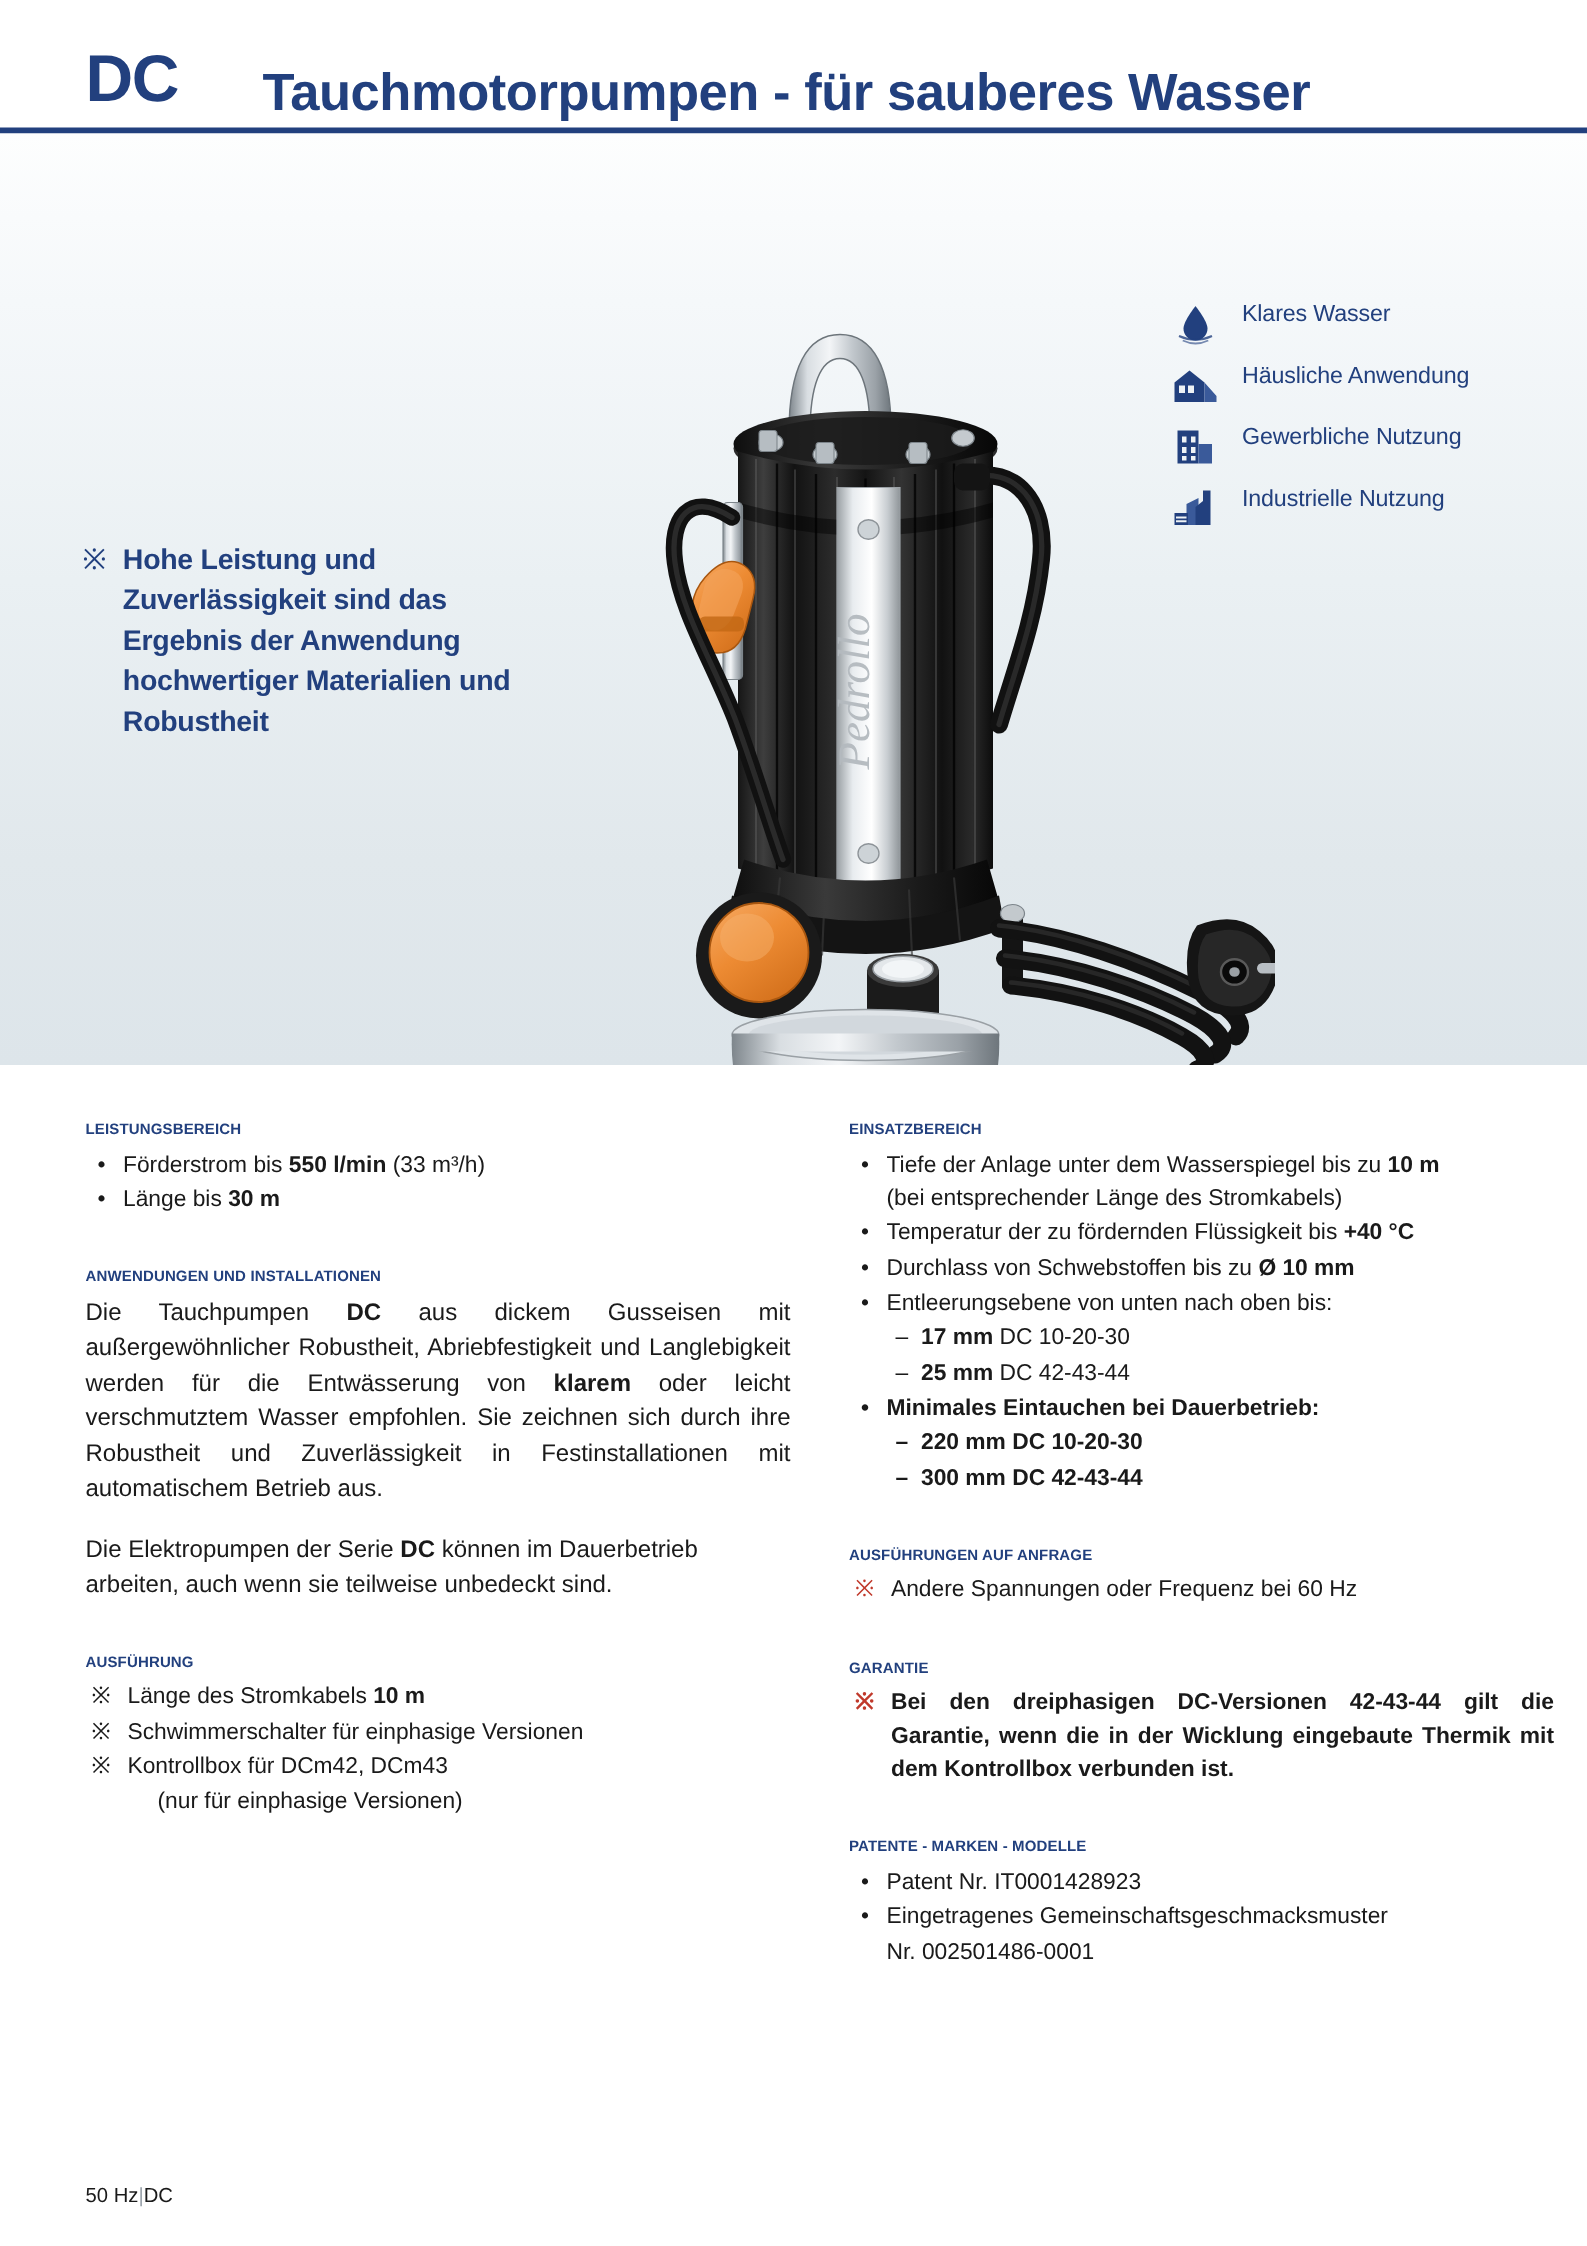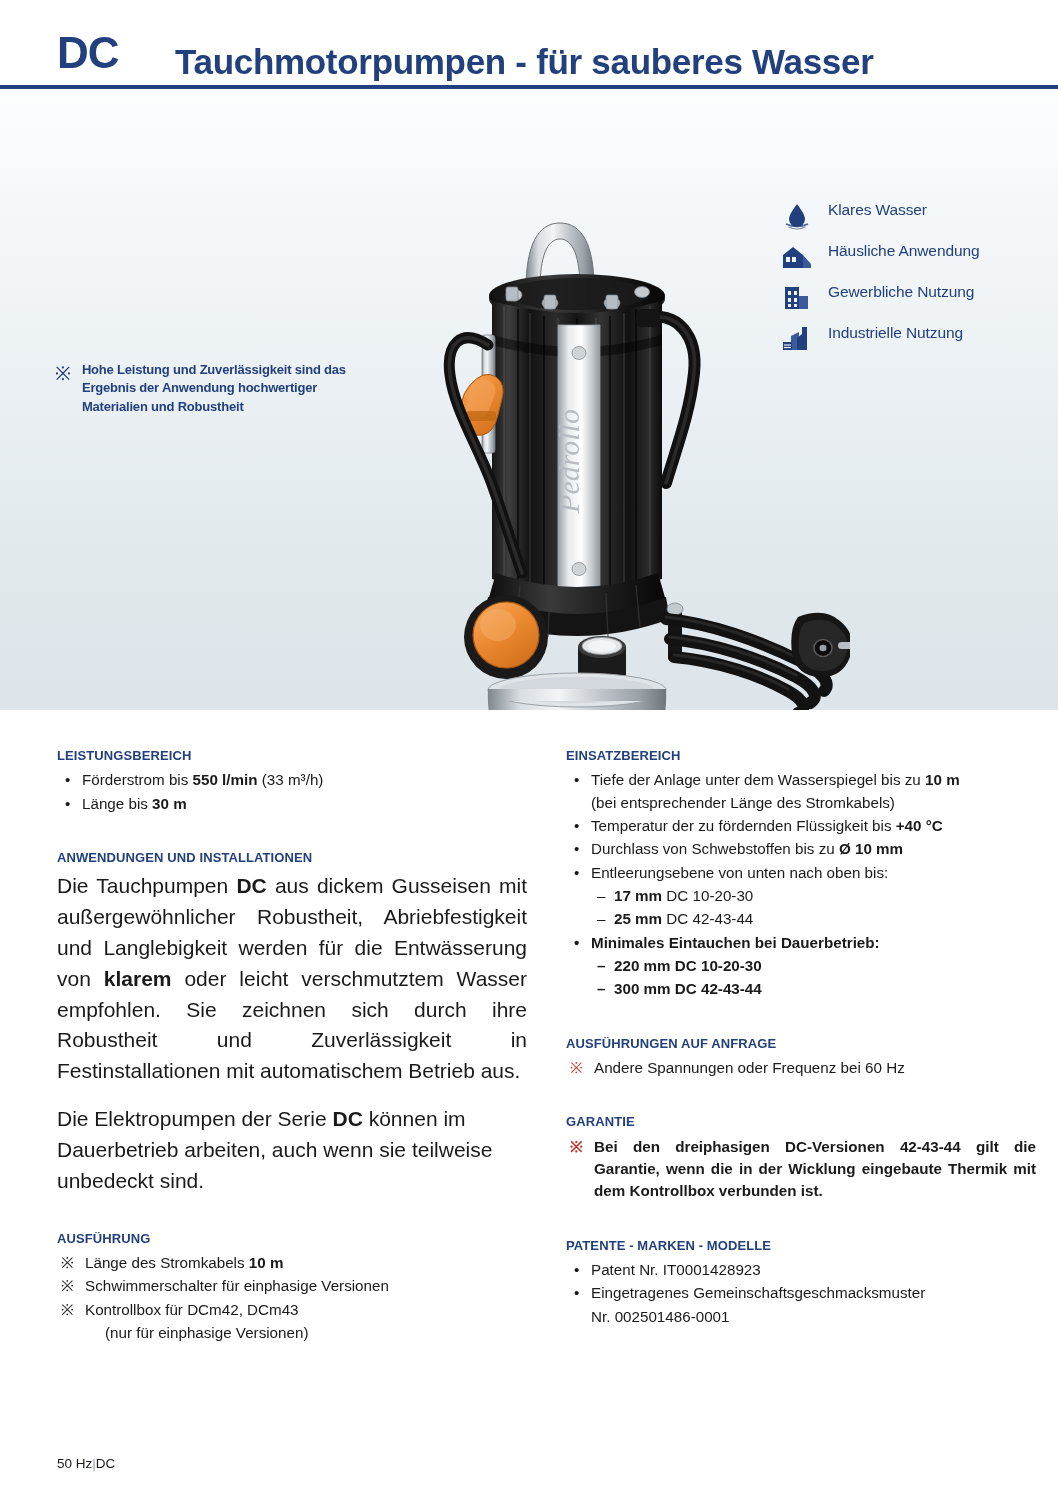--- a/index.html
+++ b/index.html
@@ -41,21 +41,21 @@
 
   
   .claim{
     position:absolute;left:55px;top:272px;width:310px;
     display:flex;gap:11px;
   }
   .claim-mark{
     font-size:19px;color:#22407e;line-height:1.42;flex:0 0 auto;
   }
   .claim-text{
-    font-size:13px;font-weight:bold;color:#22407e;
+    font-size:19px;font-weight:bold;color:#22407e;
     line-height:1.42;letter-spacing:-0.2px;
   }
 
   
   .legend{
     position:absolute;left:780px;top:112px;width:250px;
   }
   .legend-row{
     display:flex;align-items:flex-start;height:41px;gap:14px;
   }
@@ -70,21 +70,21 @@
   
   .pump{position:absolute;left:430px;top:60px;width:420px;height:600px;}
 
   
   .col{position:absolute;top:748px;}
   .col-left{left:57px;width:470px;}
   .col-right{left:566px;width:470px;}
 
   h3.sec{
     margin:0 0 5px 0;
-    font-size:13px;font-weight:bold;color:#22407e;
+    font-size:10px;font-weight:bold;color:#22407e;
     letter-spacing:0.1px;line-height:1.25;
   }
   .sec-gap{height:34px;}
 
   ul.bl{margin:0;padding:0;list-style:none;}
   ul.bl li{
     position:relative;padding-left:25px;
     font-size:15.2px;color:#1a1a1a;line-height:1.47;
     margin-bottom:1px;
   }
@@ -92,21 +92,21 @@
     position:absolute;left:8px;top:0;font-size:15.2px;line-height:1.47;color:#1a1a1a;
   }
   ul.bl li.sub{padding-left:48px;}
   ul.bl li.sub .bullet{left:31px;font-size:15.2px;}
   ul.bl li.ast .bullet{left:4px;}
   ul.bl li.ast{padding-left:28px;}
   ul.bl li.ast.red .bullet{color:#c0392b;}
   ul.bl li.cont{padding-left:48px;}
 
   .para{
-    font-size:21px;color:#1a1a1a;line-height:1.47;
+    font-size:16px;color:#1a1a1a;line-height:1.47;
     text-align:justify;text-justify:inter-word;
     margin:0;
   }
   .para + .para{margin-top:17px;}
   b{font-weight:bold;}
   li.b, .b{font-weight:bold;}
 
   
   .footer{
     position:absolute;left:57px;top:1456px;

